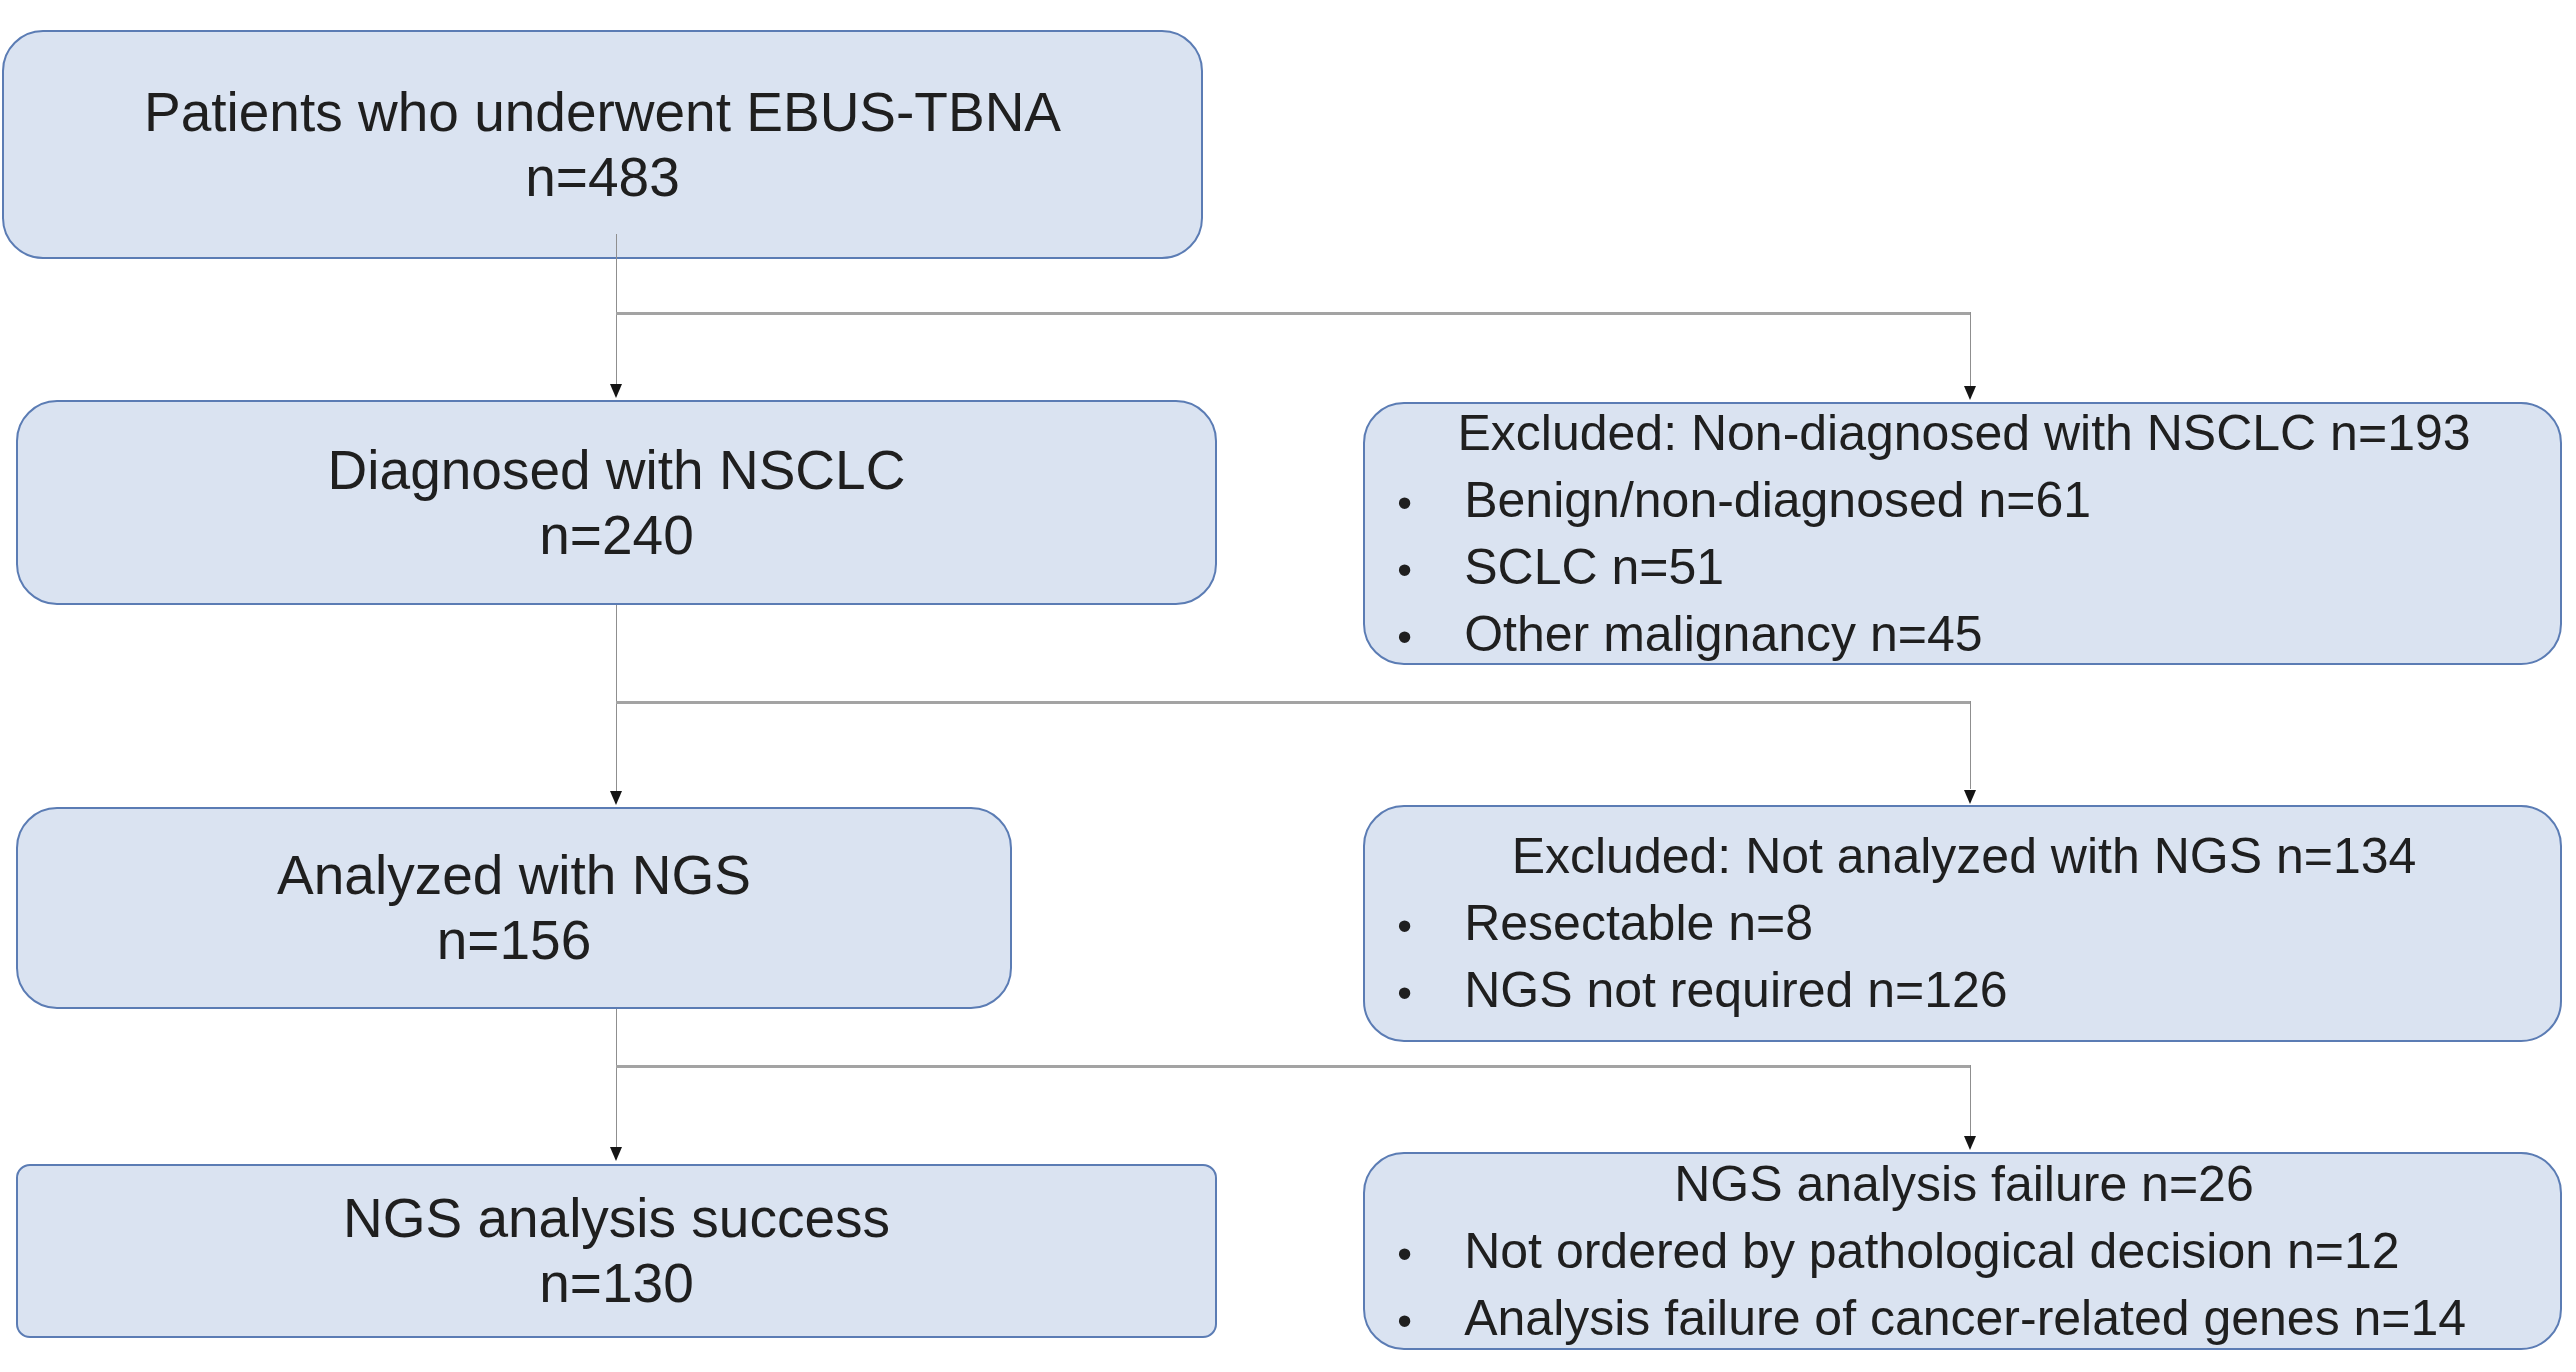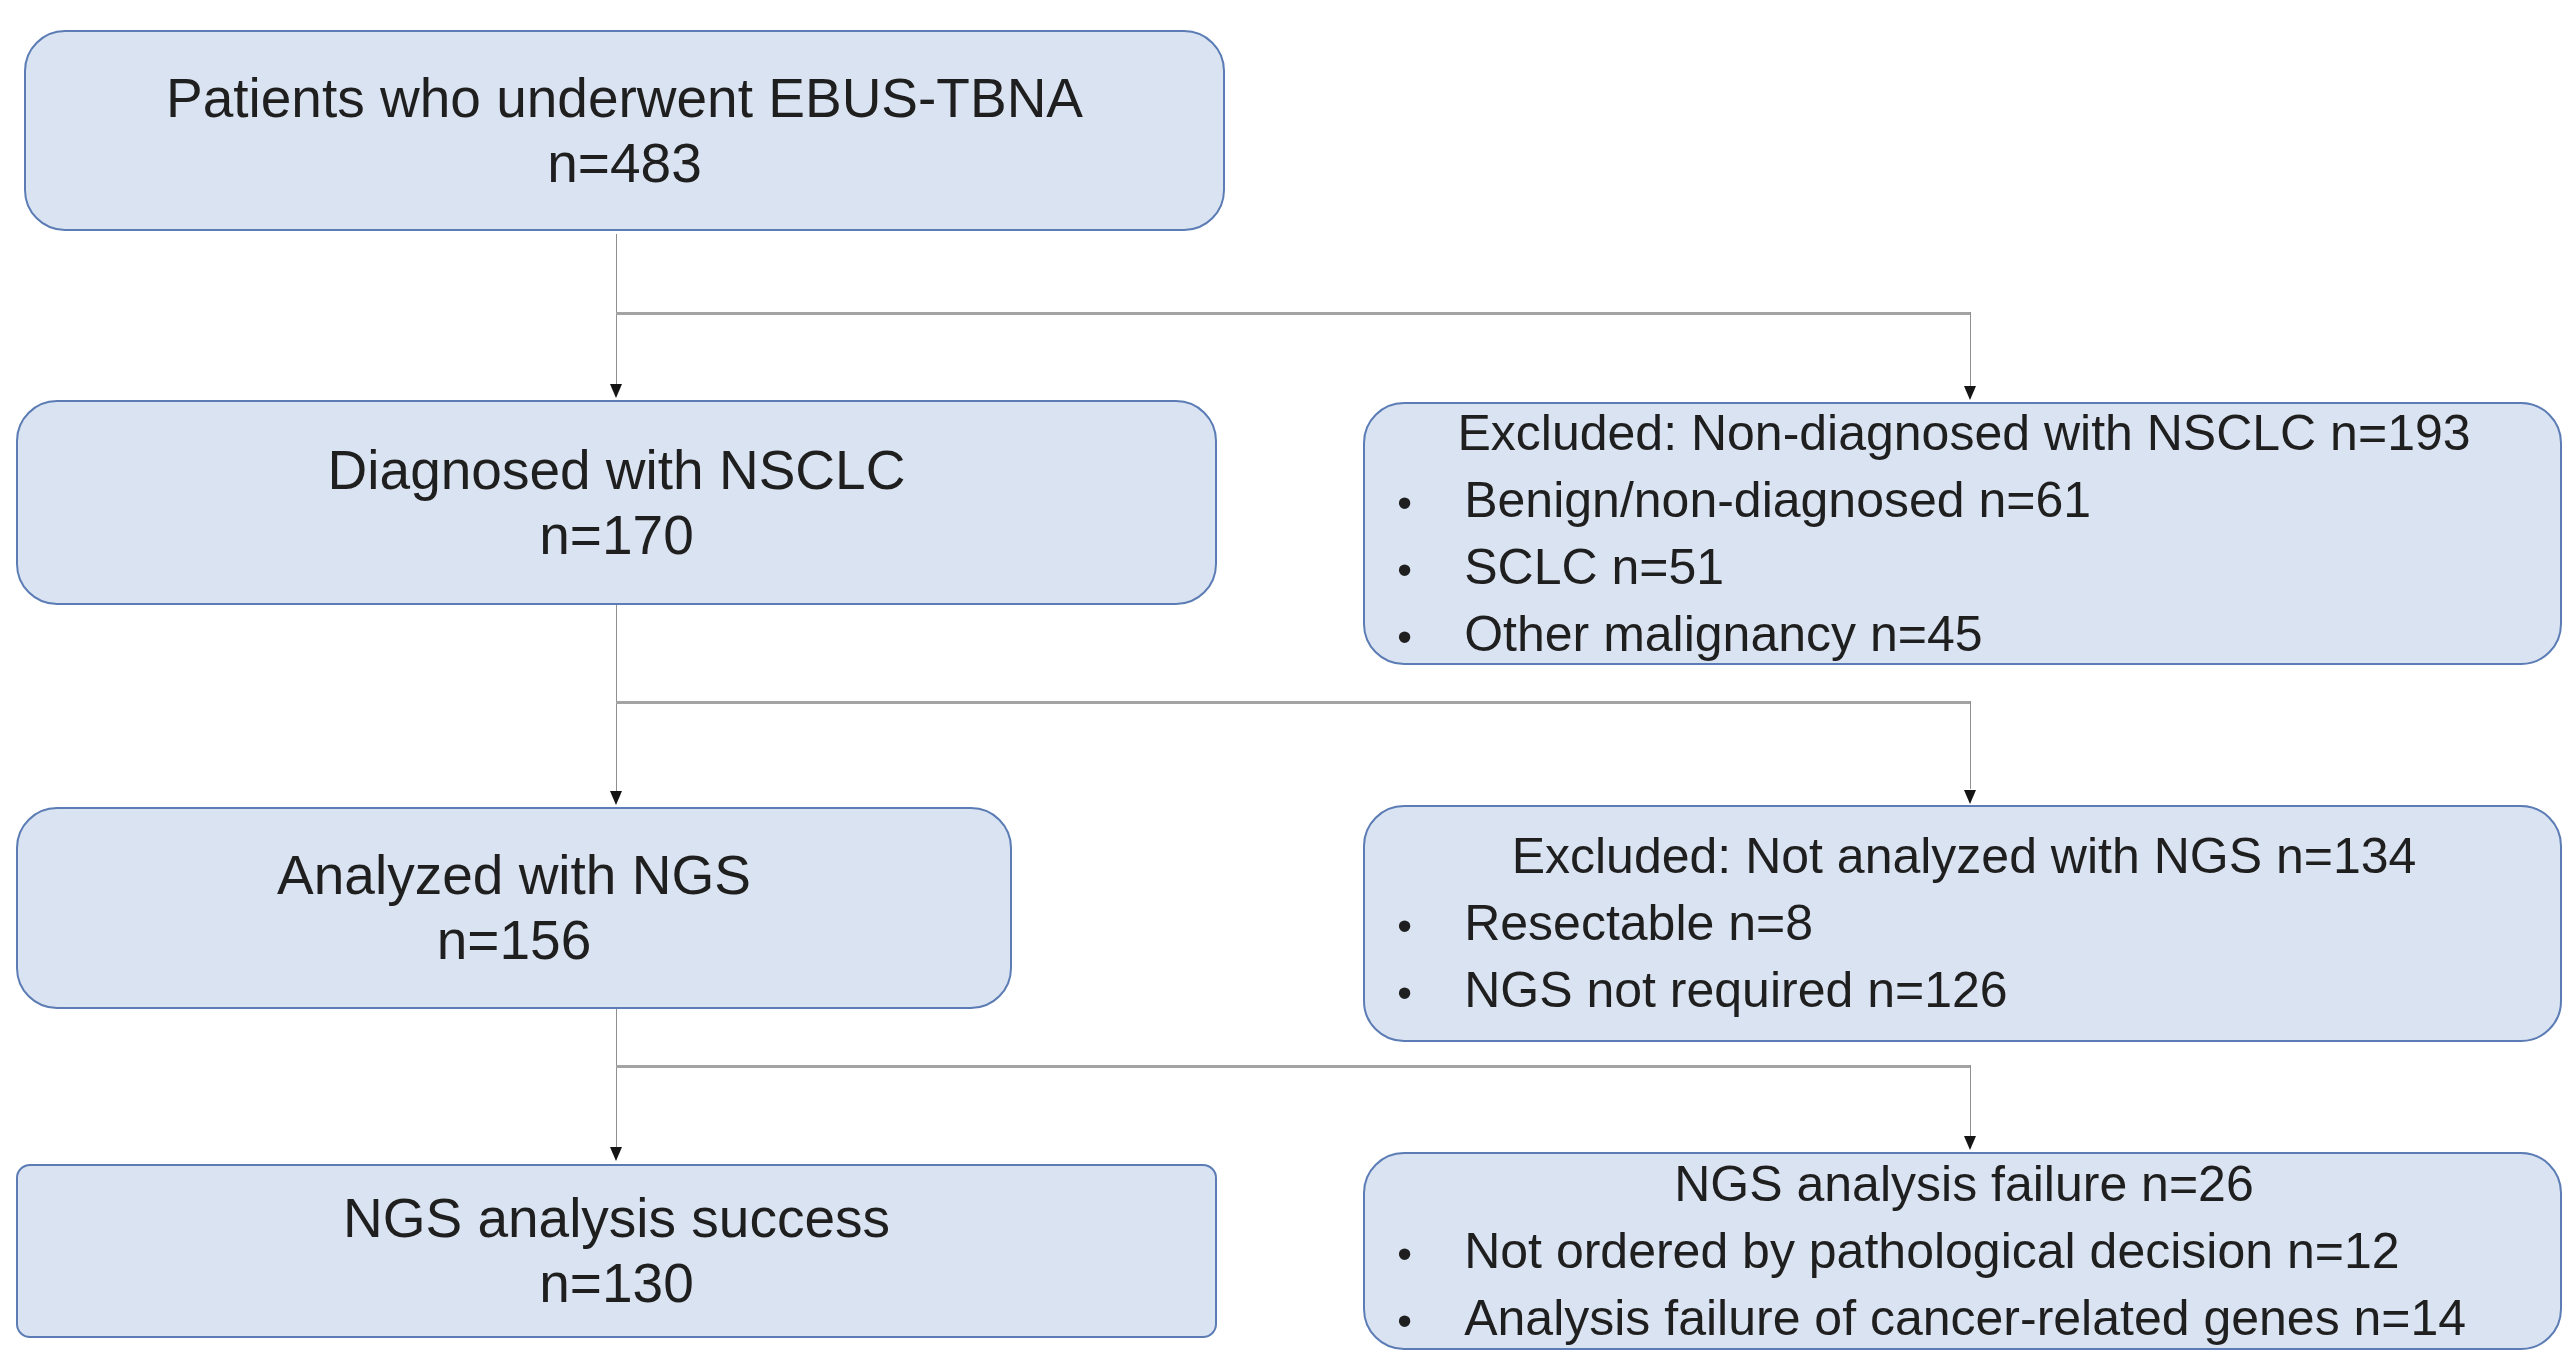--- a/index.html
+++ b/index.html
@@ -82,28 +82,28 @@
     border-left: 6.3px solid transparent;
     border-right: 6.3px solid transparent;
     border-top: 14.7px solid #151515;
   }
 </style>
 </head>
 <body>
 
 <div class="canvas">
 
-  <div class="box" style="left:24px; top:30px; width:1201px; height:201px;">
+  <div class="box" style="left:2px; top:30px; width:1201px; height:229px;">
     <div class="line1">Patients who underwent EBUS-TBNA</div>
     <div class="line2">n=483</div>
   </div>
 
   <div class="box" style="left:16px; top:400px; width:1201px; height:205px;">
     <div class="line1">Diagnosed with NSCLC</div>
-    <div class="line2">n=170</div>
+    <div class="line2">n=240</div>
   </div>
 
   <div class="box" style="left:16px; top:807px; width:996px; height:202px;">
     <div class="line1">Analyzed with NGS</div>
     <div class="line2">n=156</div>
   </div>
 
   <div class="box" style="left:16px; top:1164px; width:1201px; height:174px;border-radius:14px;">
     <div class="line1">NGS analysis success</div>
     <div class="line2">n=130</div>

